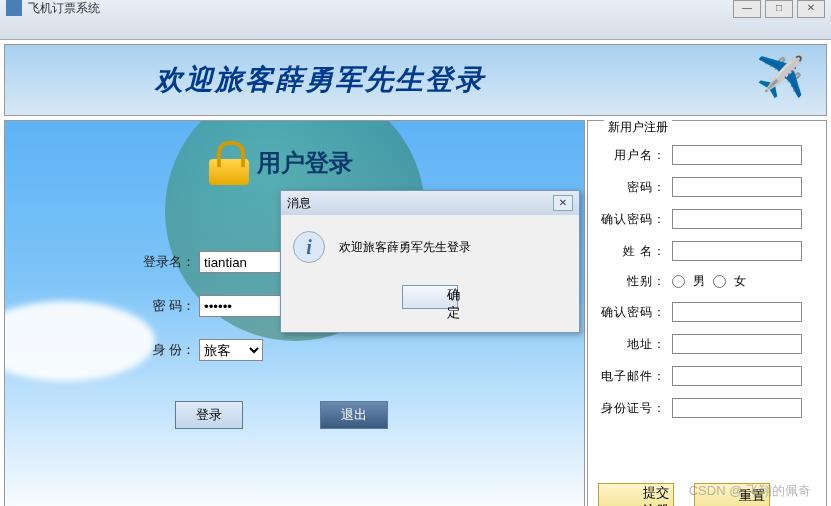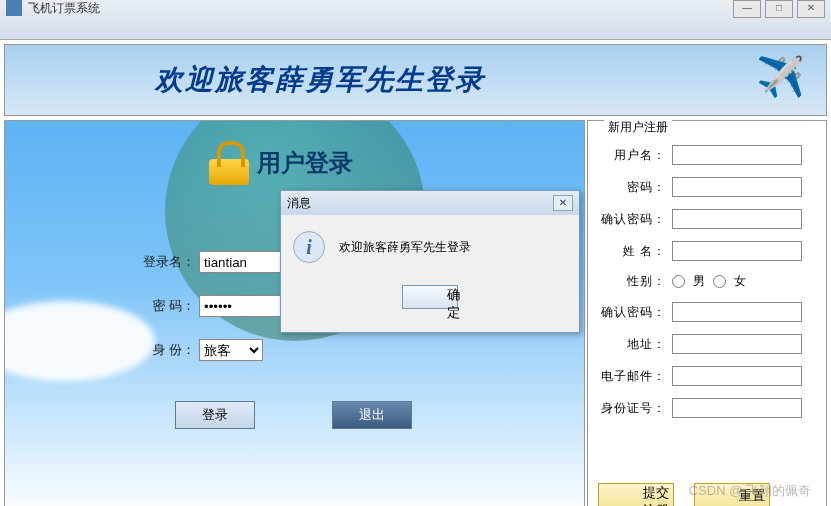--- a/index.html
+++ b/index.html
@@ -27,21 +27,21 @@
 .lock-icon::before { content: ""; position: absolute; bottom: 0; width: 40px; height: 26px; background: linear-gradient(#ffd54a, #e6a800); border-radius: 4px; }
 .lock-icon::after { content: ""; position: absolute; top: 0; left: 8px; width: 20px; height: 22px; border: 4px solid #d49a00; border-bottom: none; border-radius: 12px 12px 0 0; }
 .login-title { font-size: 24px; font-weight: bold; color: #0a3a6a; }
 
 .login-form { position: absolute; top: 130px; left: 130px; }
 .form-row { display: flex; align-items: center; margin-bottom: 22px; }
 .form-row label { width: 60px; text-align: right; margin-right: 4px; color: #222; font-size: 13px; }
 .form-row input[type=text], .form-row input[type=password] { width: 190px; height: 22px; border: 1px solid #888; padding: 0 4px; background: #fff; }
 .form-row select { width: 64px; height: 22px; border: 1px solid #888; background: #fff; }
 .btn-row { position: absolute; top: 280px; left: 170px; display: flex; gap: 40px; }
-.btn { width: 80px; height: 28px; border: 1px solid #5a7a9a; cursor: pointer; font-size: 13px; }
+.btn { width: 68px; height: 28px; border: 1px solid #5a7a9a; cursor: pointer; font-size: 13px; }
 .btn-login { background: linear-gradient(#e0eaf7, #c4d6ea); }
 .btn-exit { background: linear-gradient(#6a8ab0, #3a5a80); color: #fff; margin-left: 37px; }
 
 .right { width: 240px; border: 1px solid #999; margin-left: 2px; background: #fff; position: relative; padding: 8px 6px; }
 .fieldset-title { position: absolute; top: -2px; left: 16px; background: #fff; padding: 0 4px; font-size: 12px; }
 .reg-form { margin-top: 16px; }
 .reg-row { display: flex; align-items: center; margin-bottom: 12px; }
 .reg-row label { width: 72px; text-align: right; margin-right: 6px; font-size: 12px; letter-spacing: 1px; }
 .reg-row input[type=text], .reg-row input[type=password] { width: 130px; height: 20px; border: 1px solid #888; }
 .gender { display: flex; gap: 8px; align-items: center; }

